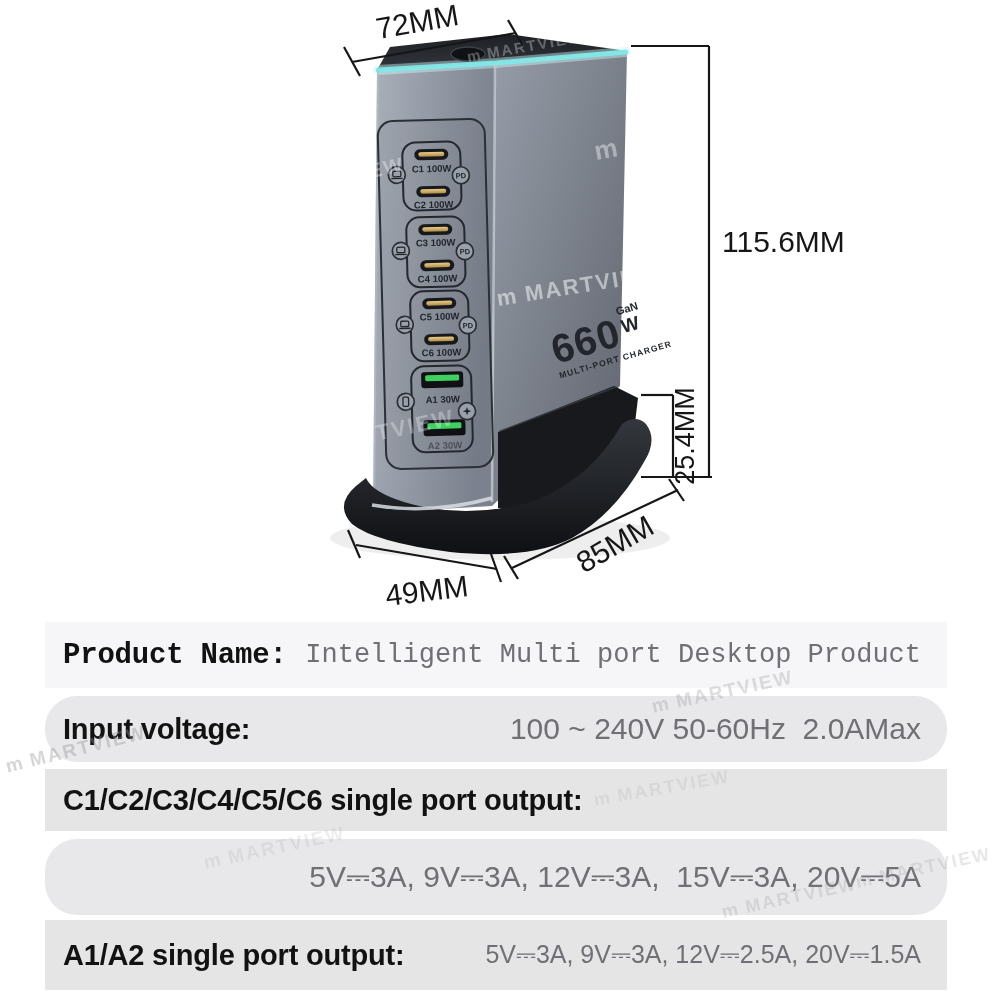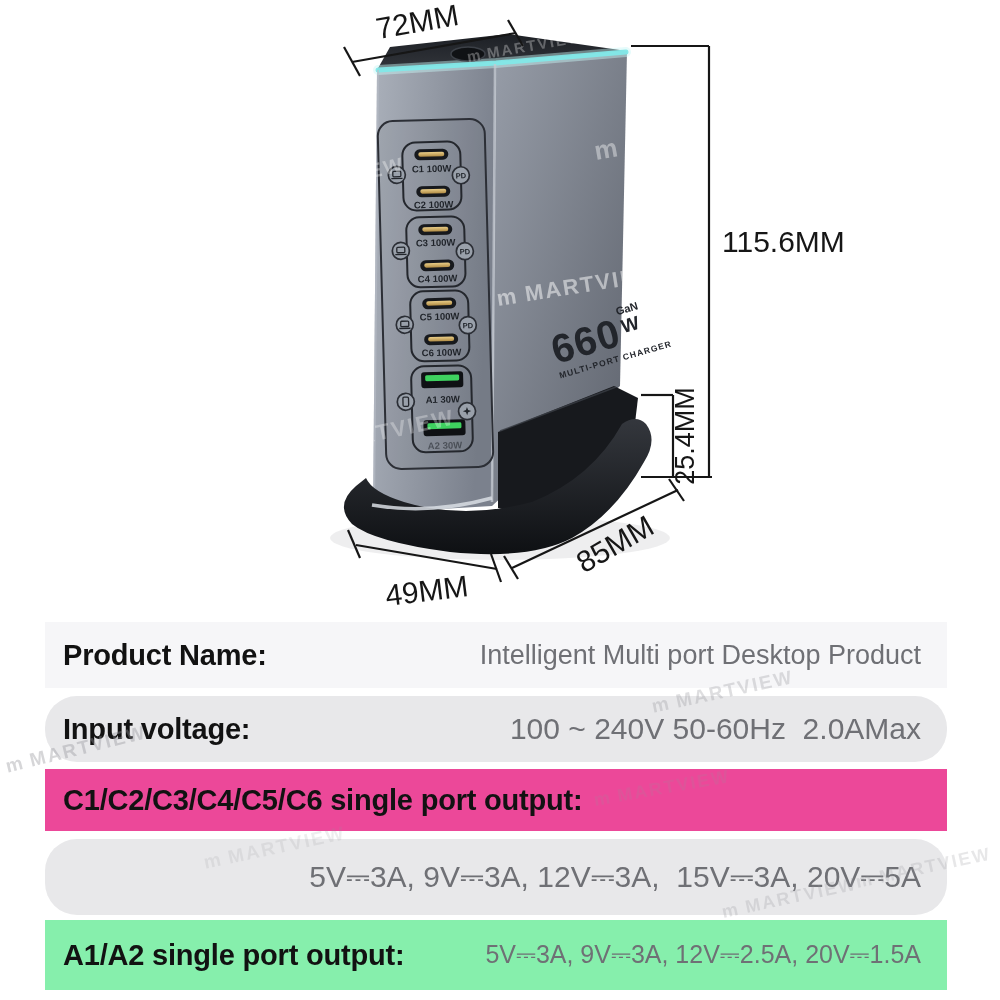--- a/index.html
+++ b/index.html
@@ -15,27 +15,27 @@
   .badge-text{font-size:7.5px;font-weight:700;fill:#22262c;text-anchor:middle;}
   .brand-num{font-size:40px;font-weight:800;fill:#22252b;letter-spacing:1px;}
   .brand-gan{font-size:11px;font-weight:700;fill:#22252b;}
   .brand-w{font-size:19px;font-weight:800;fill:#22252b;}
   .brand-tag{font-size:8.5px;font-weight:600;fill:#22252b;letter-spacing:1.1px;}
   .wm-svg{font-weight:700;letter-spacing:2px;fill:#ffffff;}
 
   .spec-table{position:absolute;left:45px;top:622px;width:902px;}
   .spec-row{display:flex;align-items:center;justify-content:space-between;
     padding:0 26px 0 18px;box-sizing:border-box;}
-  .spec-row.light{background:#ec4899;}
+  .spec-row.light{background:#e5e5e5;}
   .spec-row.dark{background:#e8e8ea;border-radius:32px;}
-  .spec-row.r1{height:66px;margin-bottom:8px;background:#f6f6f8;}
+  .spec-row.r1{height:66px;margin-bottom:8px;background:#f6f6f8;font-family:Liberation Mono, monospace;}
   .spec-row.r2{height:66px;margin-bottom:7px;}
   .spec-row.r3{height:62px;margin-bottom:8px;}
   .spec-row.r4{height:76px;margin-bottom:5px;justify-content:flex-end;}
-  .spec-row.r5{height:70px;background:#86efac;}
+  .spec-row.r5{height:70px;background:#e5e5e5;}
   .spec-label{font-size:29px;font-weight:700;color:#121212;letter-spacing:-0.2px;white-space:pre;}
   .spec-value{font-size:30px;color:#6f7075;white-space:pre;}
   .spec-row.r1 .spec-value{font-size:27px;}
   .spec-row.r5 .spec-value{font-size:25px;text-align:center;}
 
   .twm{position:absolute;color:#94949a;font-weight:700;letter-spacing:2px;
     transform-origin:left center;pointer-events:none;white-space:nowrap;}
   .twm .wm-t{margin-left:6px;}
 </style>
 </head>

